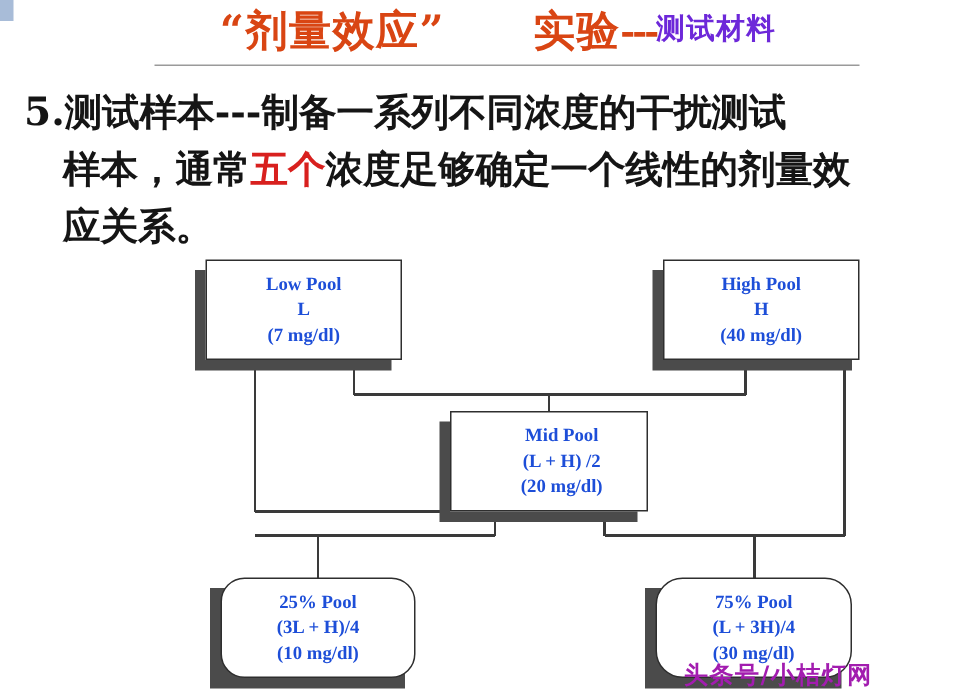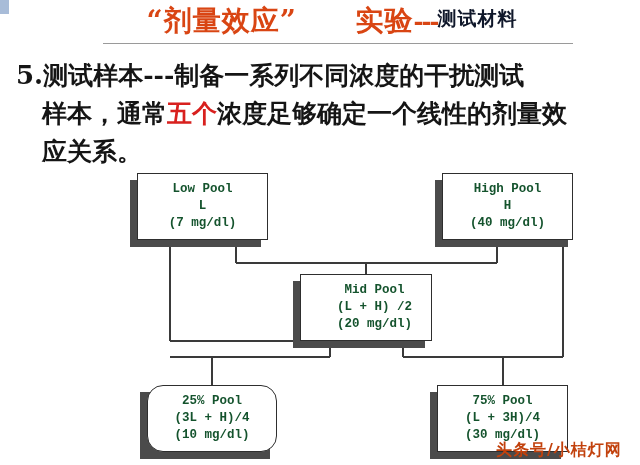--- a/index.html
+++ b/index.html
@@ -38,21 +38,21 @@
     font-size: 24px;
     font-weight: bold;
     color: #d94513;
     letter-spacing: -2px;
     vertical-align: middle;
   }
   .title-black {
     font-family: "DejaVu Serif", serif;
     font-size: 19px;
     font-weight: bold;
-    color: #0f172a;
+    color: #6d28d9;
     letter-spacing: 1px;
     vertical-align: baseline;
   }
 
   #title-rule {
     position: absolute;
     left: 103px;
     top: 43px;
     width: 470px;
     height: 1px;
@@ -109,37 +109,37 @@
     flex-direction: column;
     align-items: center;
     justify-content: center;
   }
   .node-shadow {
     position: absolute;
     background: #4b4b4b;
     z-index: 2;
   }
   .node-line {
-    font-family: Liberation Mono, monospace;
+    font-family: Liberation Serif, serif;
     font-size: 12.5px;
     font-weight: bold;
-    color: #14532d;
+    color: #1d4ed8;
     line-height: 17px;
     white-space: pre;
   }
 
   
   #watermark {
     position: absolute;
-    left: 496px;
+    left: 456px;
     top: 440px;
     font-family: "DejaVu Sans", sans-serif;
     font-size: 16px;
     font-weight: bold;
-    color: #c2410c;
+    color: #a21caf;
     letter-spacing: 1px;
     z-index: 5;
     white-space: nowrap;
   }
 </style>
 </head>
 <body>
 
 <div id="corner-accent"></div>
 
@@ -203,20 +203,20 @@
   </div>
 
   <div class="node-shadow" style="left:140px; top:392px; width:130px; height:67px;"></div>
   <div class="node" style="left:147px; top:385px; width:130px; height:67px;border-radius:16px;">
     <span class="node-line">25% Pool</span>
     <span class="node-line">(3L + H)/4</span>
     <span class="node-line">(10 mg/dl)</span>
   </div>
 
   <div class="node-shadow" style="left:430px; top:392px; width:131px; height:67px;"></div>
-  <div class="node" style="left:437px; top:385px; width:131px; height:67px;">
+  <div class="node" style="left:437px; top:385px; width:131px; height:67px;border-radius:18px;">
     <span class="node-line">75% Pool</span>
     <span class="node-line">(L + 3H)/4</span>
     <span class="node-line">(30 mg/dl)</span>
   </div>
 </div>
 
 <div id="watermark">头条号/小桔灯网</div>
 
 </body></html>

